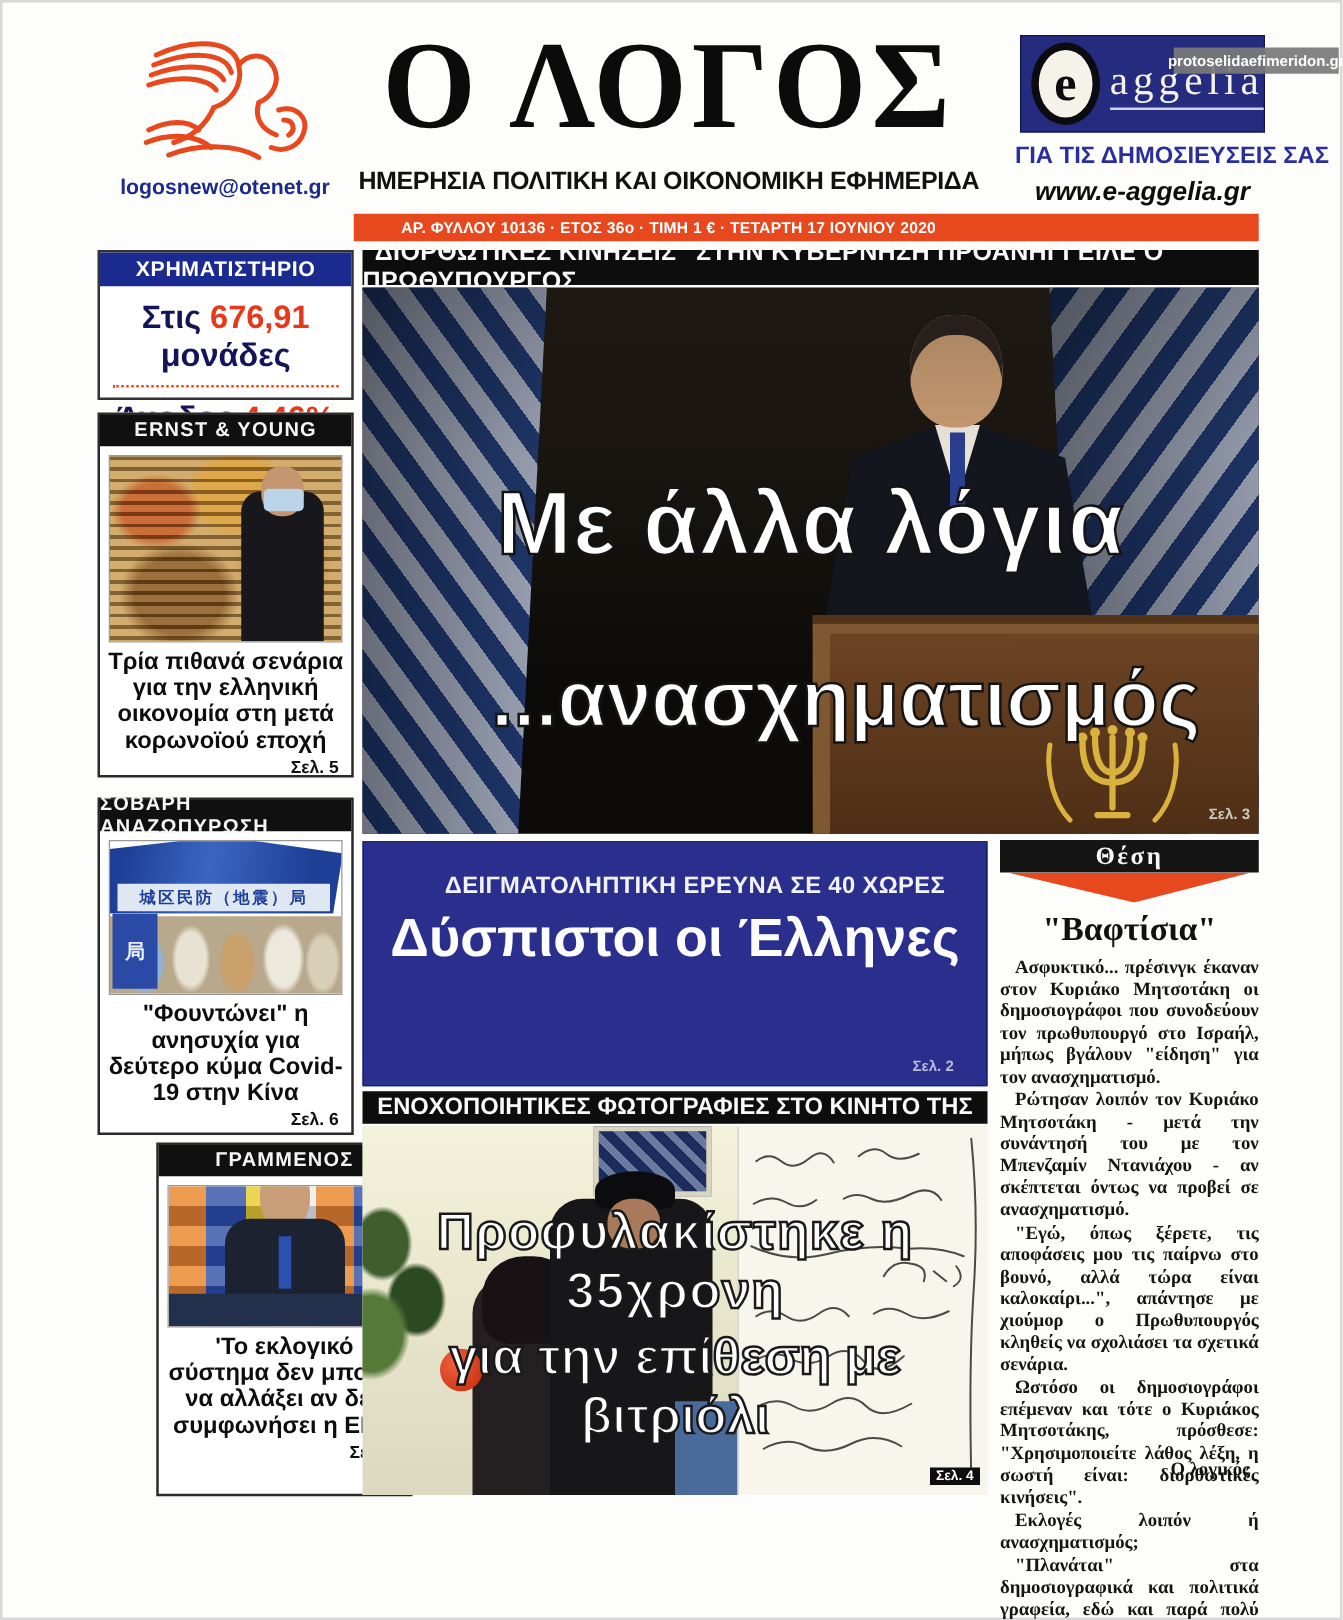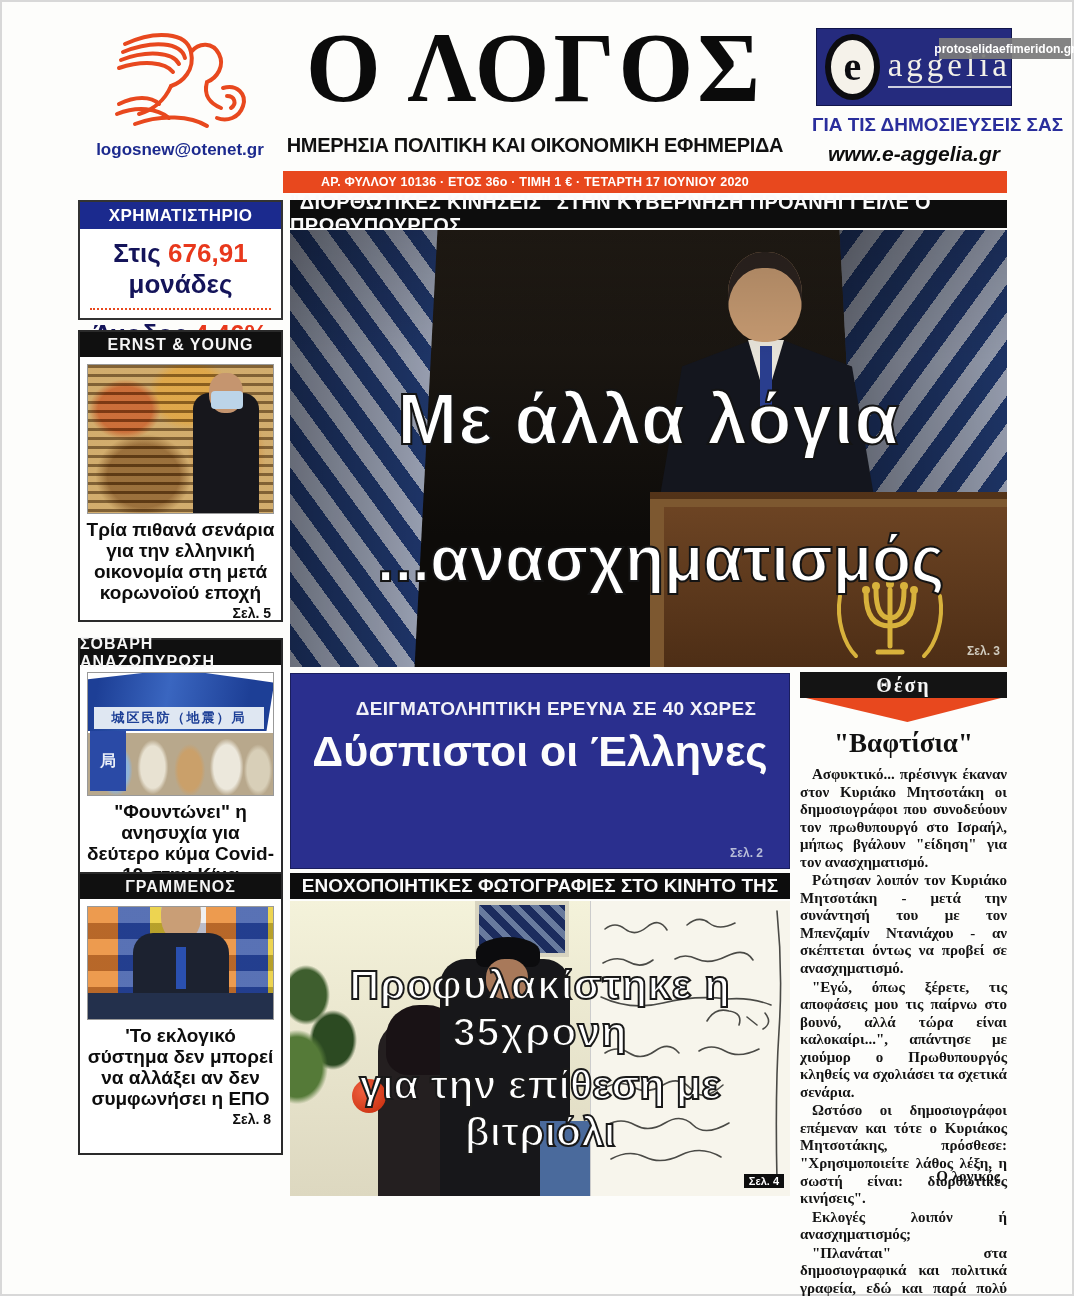--- a/index.html
+++ b/index.html
@@ -40,21 +40,21 @@
                  padding:2px 6px 0 6px;}
   .sbox-page{font-weight:bold;font-size:14px;text-align:right;padding:1px 10px 5px 0;color:#0d0d0d;}
   #stock-box{top:200px;height:120px;border:2px solid #333;}
   #stock-header{height:27px;background:#1b2a8e;color:#fff;font-weight:bold;font-size:17px;
                 display:flex;align-items:center;justify-content:center;letter-spacing:.5px;}
   .stock-line{text-align:center;font-weight:bold;font-size:26px;color:#14145a;padding-top:9px;}
   .stock-line .val{color:#e8381c;}
   #stock-divider{margin:8px 10px 0 10px;border-bottom:2px dotted #e8481e;}
   #ey-box{top:330px;height:292px;}
   #china-box{top:638px;height:270px;}
-  #gram-box{top:872px;height:283px;}
+  #gram-box{top:914px;height:283px;margin-left:47px;}
   #china-box .sbox-photo{height:122px;}
   #gram-box .sbox-photo{height:112px;}
   
   .ey-bg{position:absolute;inset:0;background:
      radial-gradient(60px 50px at 20% 30%,#c2581f 0 45%,transparent 60%),
      radial-gradient(70px 60px at 55% 20%,#d99b33 0 45%,transparent 60%),
      radial-gradient(80px 70px at 30% 75%,#8a5a22 0 45%,transparent 60%),
      radial-gradient(60px 80px at 75% 60%,#c98f3f 0 50%,transparent 65%),
      #caa15c;}
   .shutter{position:absolute;inset:0;background:repeating-linear-gradient(180deg,rgba(40,20,5,.45) 0 3px,rgba(255,240,210,.15) 3px 9px);}
@@ -90,21 +90,21 @@
            box-shadow:inset 0 16px 0 #2d2420;}
   #pm-suit{left:352px;top:104px;width:250px;height:180px;background:#14161e;
            clip-path:polygon(6% 100%,16% 18%,50% 0,84% 18%,94% 100%);}
   #pm-shirt{left:458px;top:110px;width:36px;height:60px;background:#e8e4da;clip-path:polygon(0 0,100% 0,50% 100%);}
   #pm-tie{left:470px;top:116px;width:12px;height:64px;background:#2a3e8e;}
   #podium{left:360px;top:262px;width:430px;height:175px;background:linear-gradient(#6e4524,#4c2d15);
           border-top:7px solid #81583022;box-shadow:inset 0 8px 0 #7d5830, inset 14px 0 0 #7d5830, inset -14px 0 0 #3a2310;}
   #emblem{left:540px;top:330px;width:120px;height:110px;}
   #main-hl1{left:290px;top:378px;width:717px;text-align:center;font-weight:bold;font-size:72px;color:#fff;
             -webkit-text-stroke:2px #141414;letter-spacing:1px;}
-  #main-hl2{left:274px;top:522px;width:773px;text-align:center;font-weight:bold;font-size:64px;color:#fff;
+  #main-hl2{left:290px;top:522px;width:773px;text-align:center;font-weight:bold;font-size:64px;color:#fff;
             -webkit-text-stroke:2px #141414;}
   #main-page{left:930px;top:644px;width:70px;text-align:right;font-size:12px;color:#cfcabe;font-weight:bold;}
   
   #survey{left:290px;top:673px;width:500px;height:196px;background:#2a2f8e;border:1px solid #1a1e5e;box-sizing:border-box;}
   #survey-kicker{position:absolute;left:0;top:24px;width:100%;text-align:center;color:#f2f2f8;font-weight:bold;font-size:19px;letter-spacing:.3px;padding-left:16px;}
   #survey-hl{position:absolute;left:0;top:52px;width:100%;text-align:center;color:#fdfdfd;font-weight:bold;font-size:43px;line-height:1.18;}
   #survey-page{position:absolute;right:26px;bottom:8px;color:#b8bdd8;font-size:12px;font-weight:bold;}
   #kicker2{left:290px;top:873px;width:500px;height:26px;background:#0d0d0d;color:#fafafa;font-weight:bold;
            font-size:19px;display:flex;align-items:center;justify-content:center;}
   

